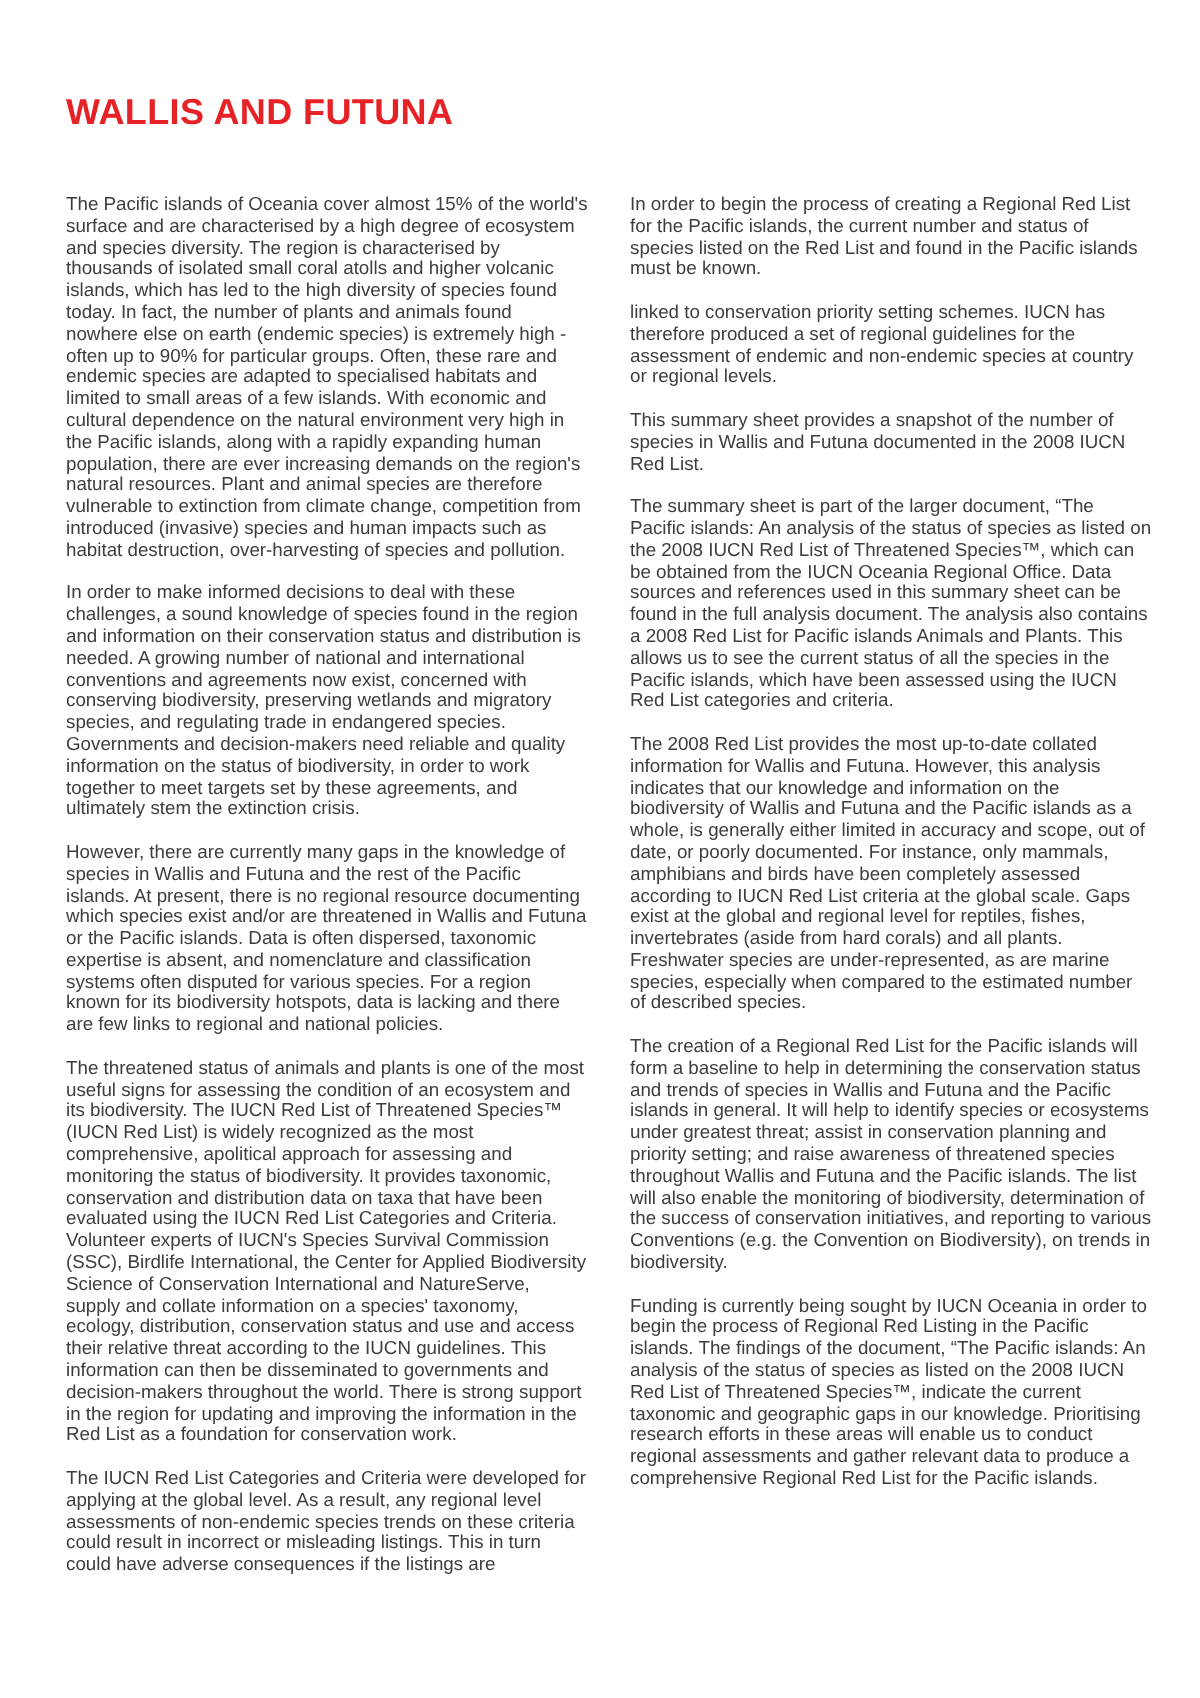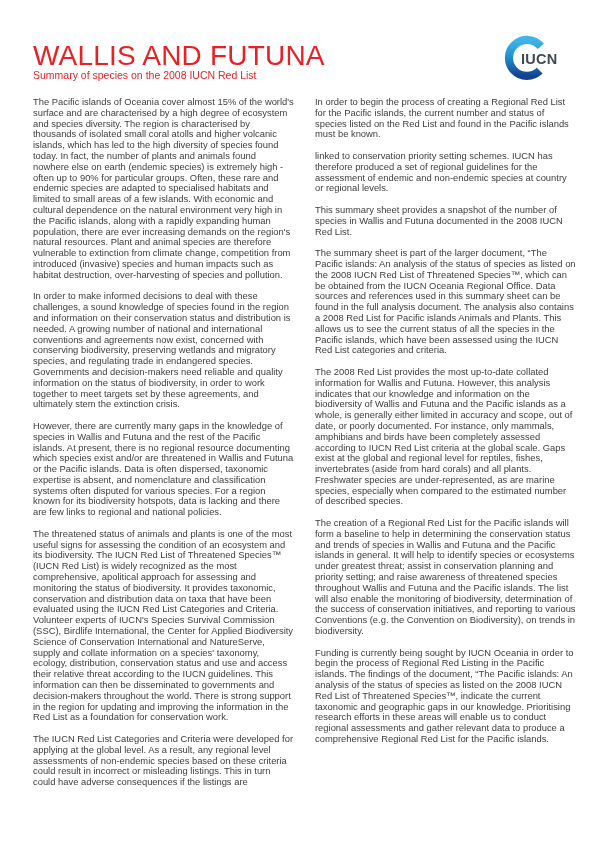--- a/index.html
+++ b/index.html
@@ -15,22 +15,22 @@
     font-family: "Liberation Sans", sans-serif;
     overflow: hidden;
   }
   .header {
     position: absolute;
     top: 46px;
     left: 33px;
     right: 28px;
   }
   .doc-title {
-    font-size: 28px;
-    font-weight: normal;
+    font-size: 18px;
+    font-weight: bold;
     letter-spacing: 0.2px;
     color: #e62227;
     line-height: 20px;
   }
   .doc-subtitle {
     font-size: 10.5px;
     color: #e62227;
     margin-top: 3px;
     line-height: 12px;
   }
@@ -61,44 +61,30 @@
     text-align: left;
   }
 </style>
 </head>
 <body>
 
 <div class="page">
 
   <div class="header">
     <div class="doc-title">WALLIS AND FUTUNA</div>
-    <div class="doc-subtitle">Summary of species on the 2008 IUCN Red List</div>
 
-    <div class="logo">
-      <svg width="68" height="48" viewBox="0 0 68 48" xmlns="http://www.w3.org/2000/svg">
-        <defs>
-          <linearGradient id="iucnArc" x1="0" y1="0" x2="0" y2="1">
-            <stop offset="0%" stop-color="#41b5e8"></stop>
-            <stop offset="45%" stop-color="#2193d4"></stop>
-            <stop offset="100%" stop-color="#15418f"></stop>
-          </linearGradient>
-        </defs>
-        <path d="M 36.8 12.4 A 18 18 0 1 0 35.7 36.7" fill="none" stroke="url(#iucnArc)" stroke-width="8.2" stroke-linecap="butt"></path>
-        <text x="17" y="29.5" font-family="Liberation Sans, sans-serif" font-size="14.5" font-weight="bold" fill="#41484e" letter-spacing="0.3">IUCN</text>
-      </svg>
-    </div>
   </div>
 
   <div class="columns">
     <div class="col">
       <p>The Pacific islands of Oceania cover almost 15% of the world's surface and are characterised by a high degree of ecosystem and species diversity. The region is characterised by thousands of isolated small coral atolls and higher volcanic islands, which has led to the high diversity of species found today. In fact, the number of plants and animals found nowhere else on earth (endemic species) is extremely high - often up to 90% for particular groups. Often, these rare and endemic species are adapted to specialised habitats and limited to small areas of a few islands. With economic and cultural dependence on the natural environment very high in the Pacific islands, along with a rapidly expanding human population, there are ever increasing demands on the region's natural resources. Plant and animal species are therefore vulnerable to extinction from climate change, competition from introduced (invasive) species and human impacts such as habitat destruction, over-harvesting of species and pollution.</p>
       <p>In order to make informed decisions to deal with these challenges, a sound knowledge of species found in the region and information on their conservation status and distribution is needed. A growing number of national and international conventions and agreements now exist, concerned with conserving biodiversity, preserving wetlands and migratory species, and regulating trade in endangered species. Governments and decision-makers need reliable and quality information on the status of biodiversity, in order to work together to meet targets set by these agreements, and ultimately stem the extinction crisis.</p>
       <p>However, there are currently many gaps in the knowledge of species in Wallis and Futuna and the rest of the Pacific islands. At present, there is no regional resource documenting which species exist and/or are threatened in Wallis and Futuna or the Pacific islands. Data is often dispersed, taxonomic expertise is absent, and nomenclature and classification systems often disputed for various species. For a region known for its biodiversity hotspots, data is lacking and there are few links to regional and national policies.</p>
       <p>The threatened status of animals and plants is one of the most useful signs for assessing the condition of an ecosystem and its biodiversity. The IUCN Red List of Threatened Species™ (IUCN Red List) is widely recognized as the most comprehensive, apolitical approach for assessing and monitoring the status of biodiversity. It provides taxonomic, conservation and distribution data on taxa that have been evaluated using the IUCN Red List Categories and Criteria. Volunteer experts of IUCN's Species Survival Commission (SSC), Birdlife International, the Center for Applied Biodiversity Science of Conservation International and NatureServe, supply and collate information on a species' taxonomy, ecology, distribution, conservation status and use and access their relative threat according to the IUCN guidelines. This information can then be disseminated to governments and decision-makers throughout the world. There is strong support in the region for updating and improving the information in the Red List as a foundation for conservation work.</p>
-      <p>The IUCN Red List Categories and Criteria were developed for applying at the global level. As a result, any regional level assessments of non-endemic species based on these criteria could result in incorrect or misleading listings. This in turn could have adverse consequences if the listings are</p>
+      <p>The IUCN Red List Categories and Criteria were developed for applying at the global level. As a result, any regional level assessments of non-endemic species trends on these criteria could result in incorrect or misleading listings. This in turn could have adverse consequences if the listings are</p>
     </div>
     <div class="col">
       <p>In order to begin the process of creating a Regional Red List for the Pacific islands, the current number and status of species listed on the Red List and found in the Pacific islands must be known.</p>
       <p>linked to conservation priority setting schemes. IUCN has therefore produced a set of regional guidelines for the assessment of endemic and non-endemic species at country or regional levels.</p>
       <p>This summary sheet provides a snapshot of the number of species in Wallis and Futuna documented in the 2008 IUCN Red List.</p>
       <p>The summary sheet is part of the larger document, “The Pacific islands: An analysis of the status of species as listed on the 2008 IUCN Red List of Threatened Species™, which can be obtained from the IUCN Oceania Regional Office. Data sources and references used in this summary sheet can be found in the full analysis document. The analysis also contains a 2008 Red List for Pacific islands Animals and Plants. This allows us to see the current status of all the species in the Pacific islands, which have been assessed using the IUCN Red List categories and criteria.</p>
       <p>The 2008 Red List provides the most up-to-date collated information for Wallis and Futuna. However, this analysis indicates that our knowledge and information on the biodiversity of Wallis and Futuna and the Pacific islands as a whole, is generally either limited in accuracy and scope, out of date, or poorly documented. For instance, only mammals, amphibians and birds have been completely assessed according to IUCN Red List criteria at the global scale. Gaps exist at the global and regional level for reptiles, fishes, invertebrates (aside from hard corals) and all plants. Freshwater species are under-represented, as are marine species, especially when compared to the estimated number of described species.</p>
       <p>The creation of a Regional Red List for the Pacific islands will form a baseline to help in determining the conservation status and trends of species in Wallis and Futuna and the Pacific islands in general. It will help to identify species or ecosystems under greatest threat; assist in conservation planning and priority setting; and raise awareness of threatened species throughout Wallis and Futuna and the Pacific islands. The list will also enable the monitoring of biodiversity, determination of the success of conservation initiatives, and reporting to various Conventions (e.g. the Convention on Biodiversity), on trends in biodiversity.</p>
       <p>Funding is currently being sought by IUCN Oceania in order to begin the process of Regional Red Listing in the Pacific islands. The findings of the document, “The Pacific islands: An analysis of the status of species as listed on the 2008 IUCN Red List of Threatened Species™, indicate the current taxonomic and geographic gaps in our knowledge. Prioritising research efforts in these areas will enable us to conduct regional assessments and gather relevant data to produce a comprehensive Regional Red List for the Pacific islands.</p>
     </div>

